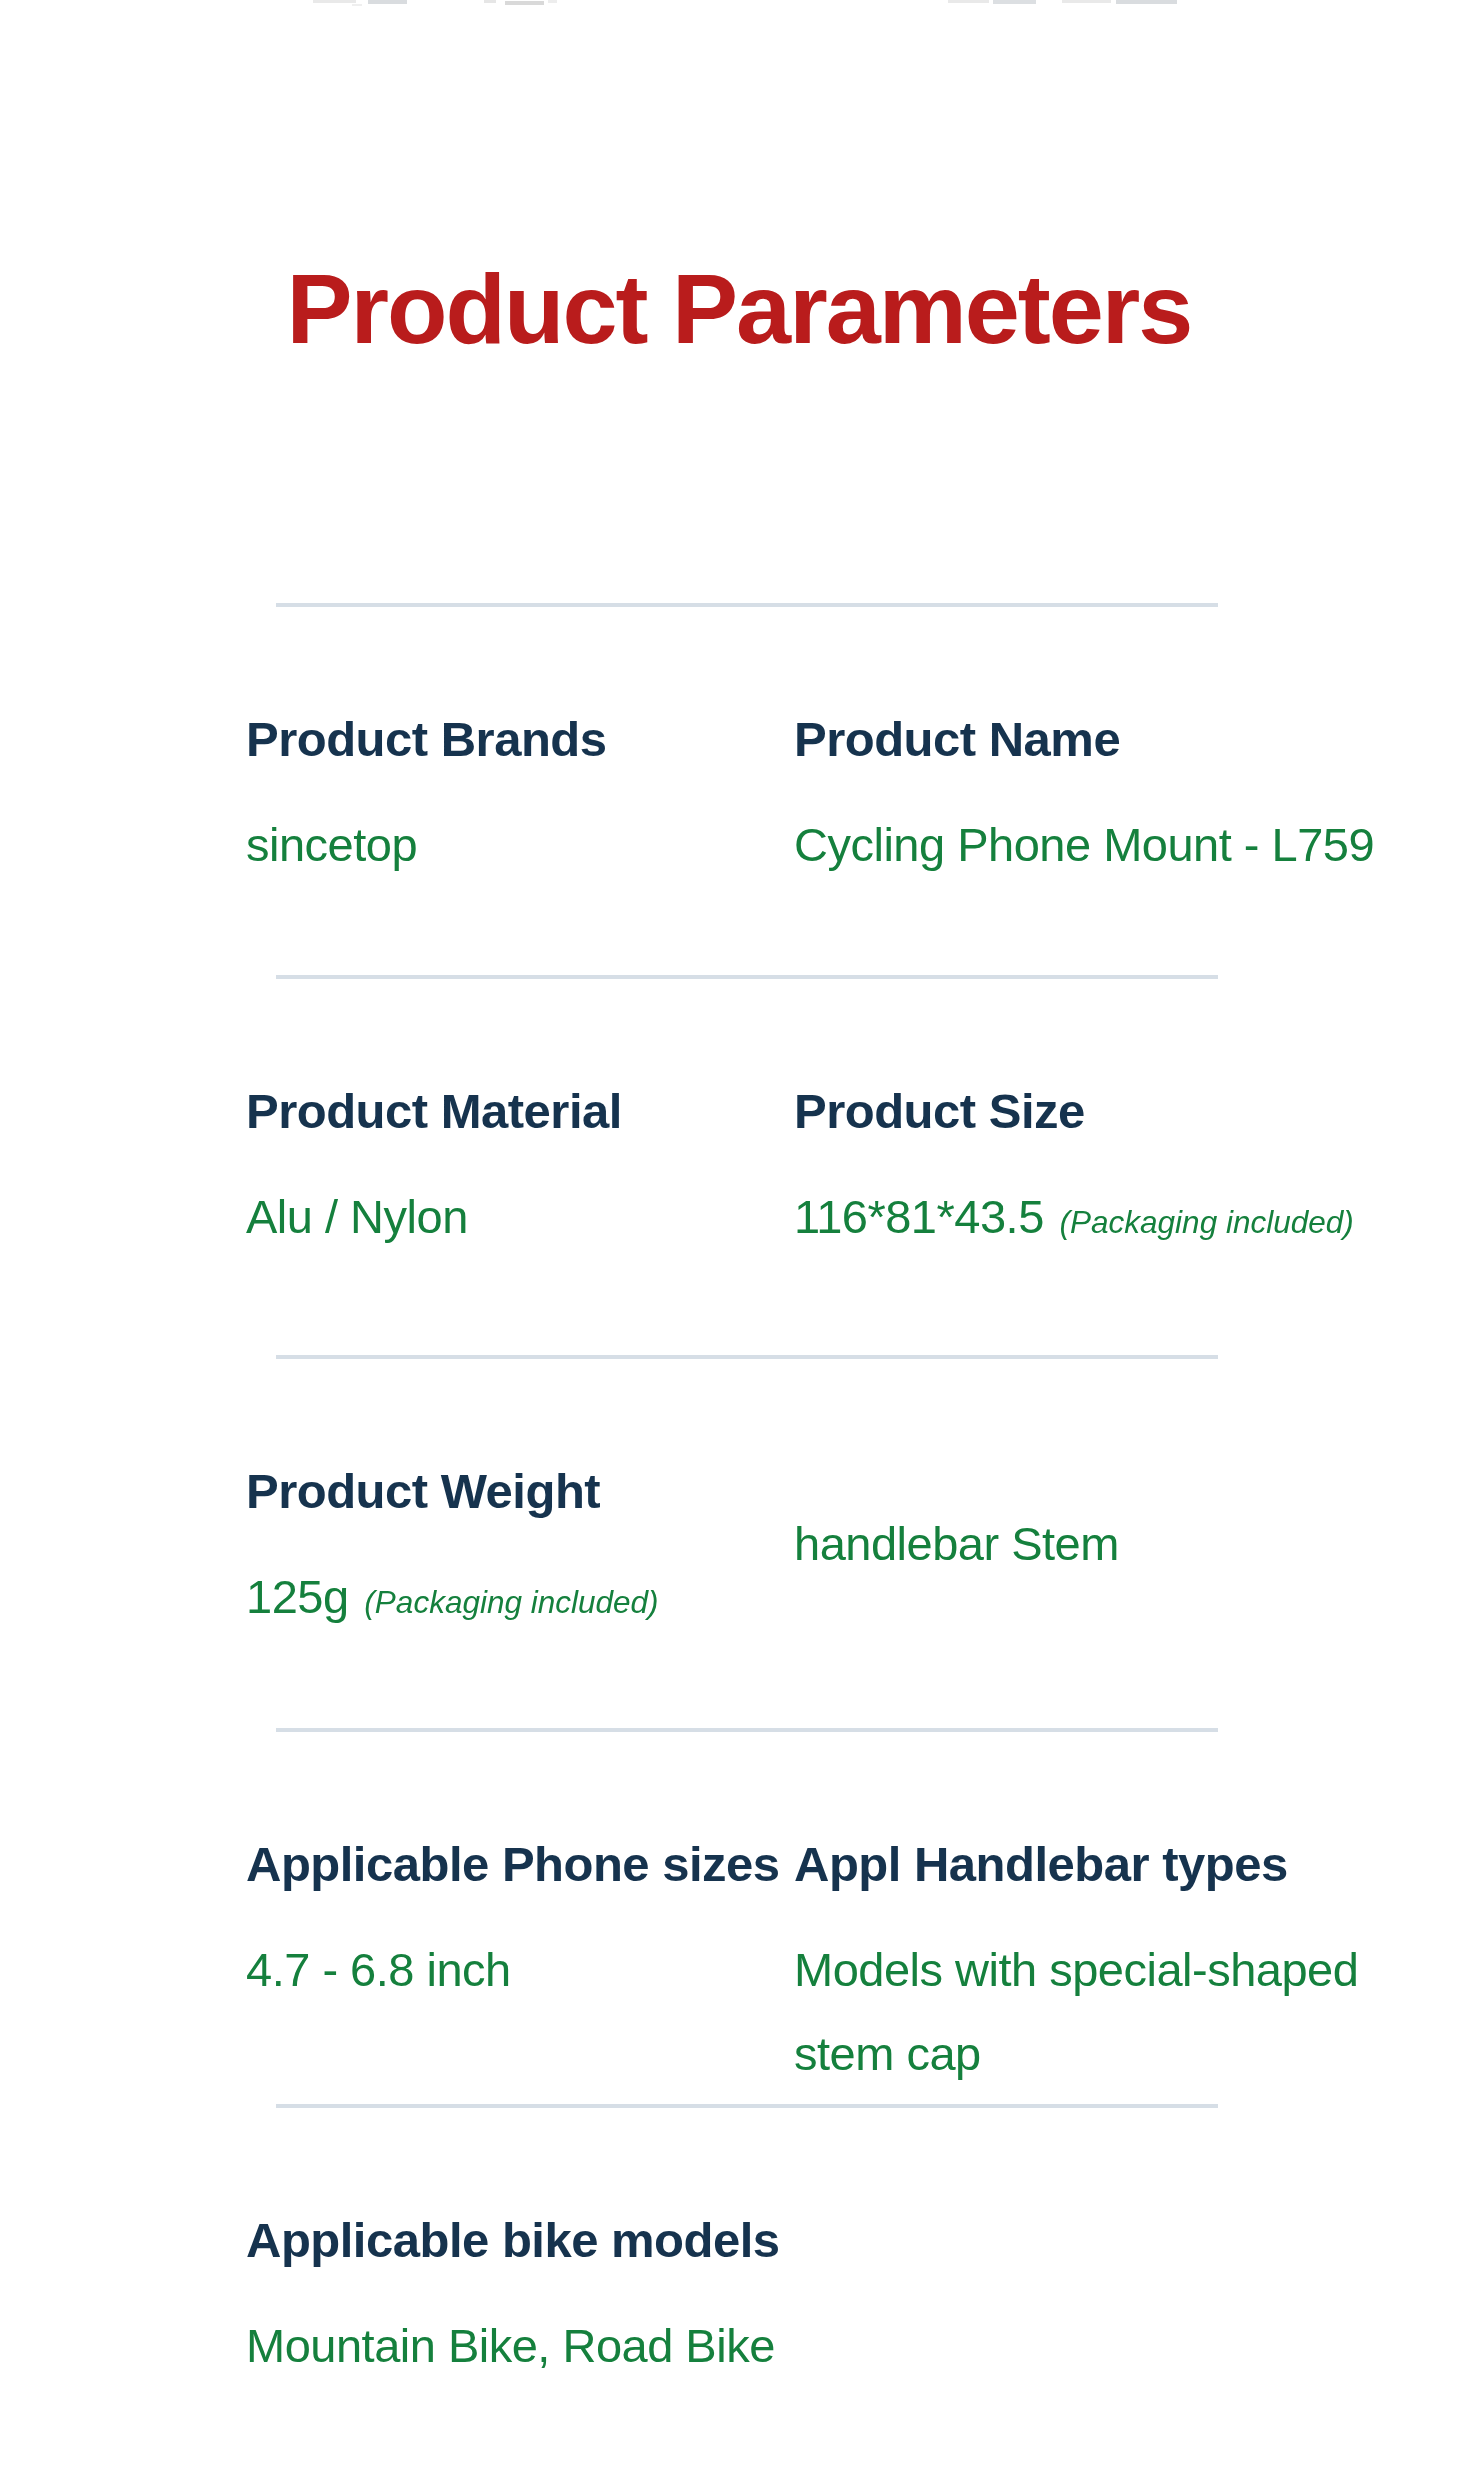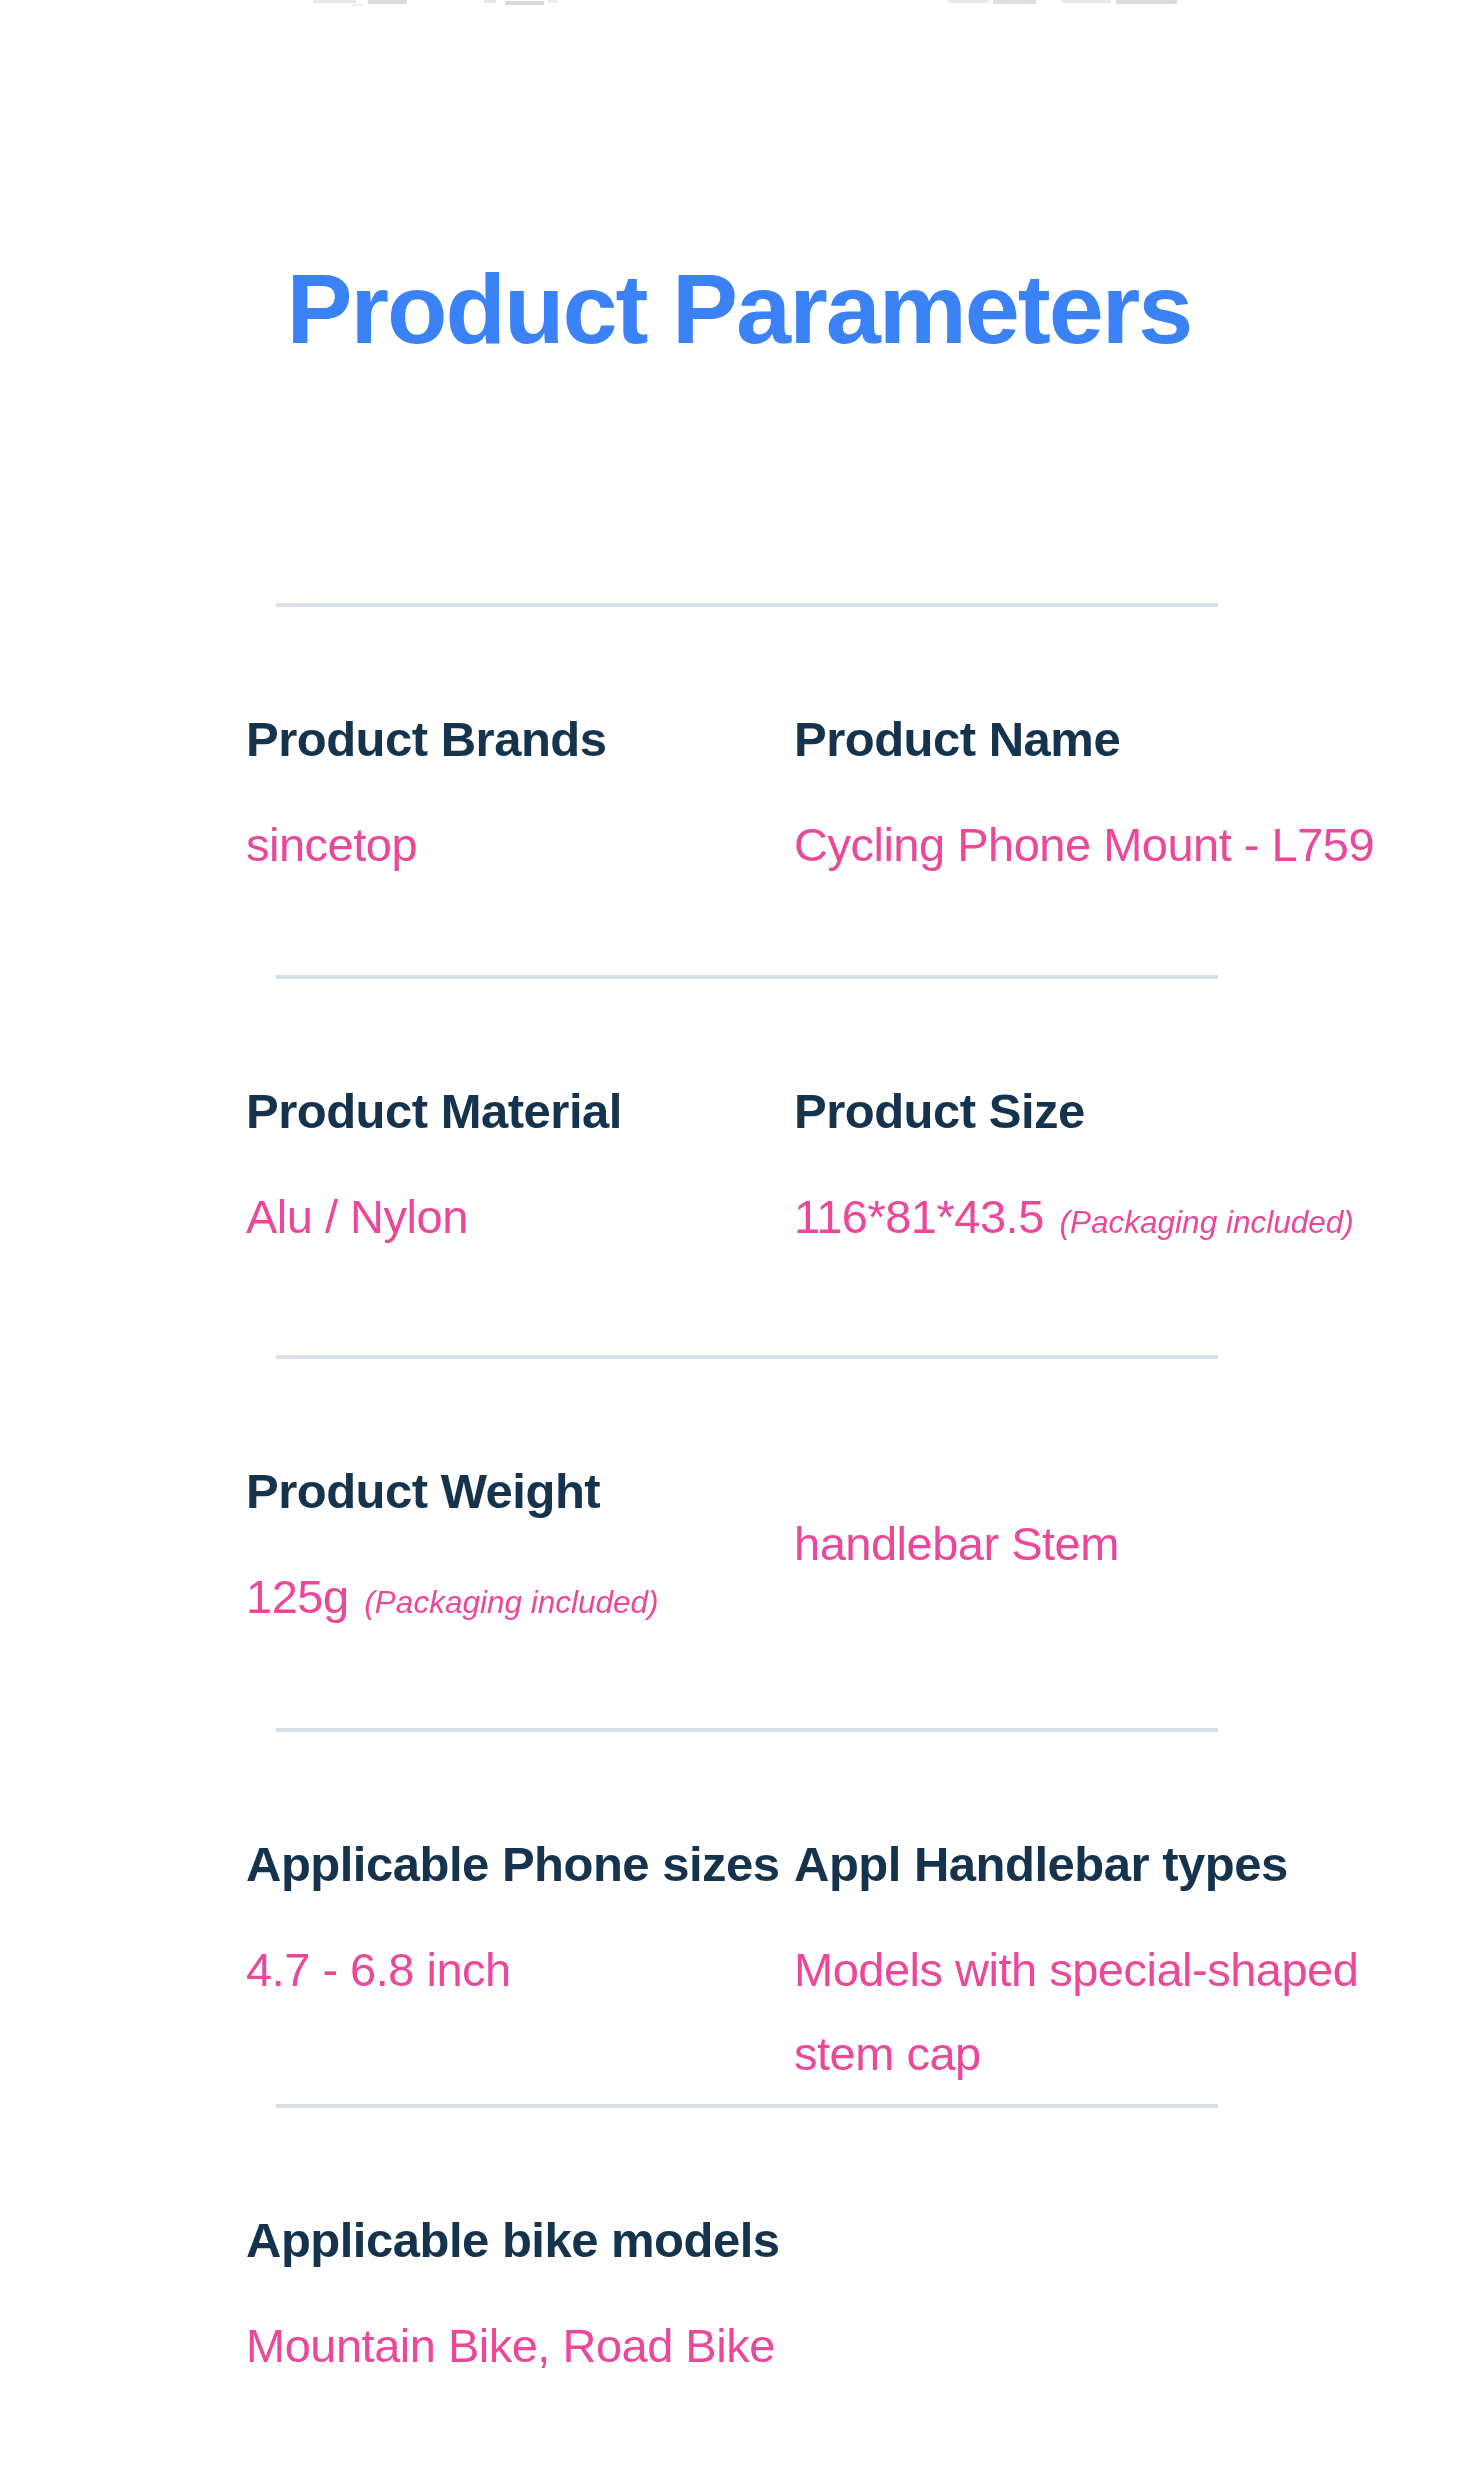--- a/index.html
+++ b/index.html
@@ -20,21 +20,21 @@
     position: absolute;
     top: 259px;
     left: 0;
     width: 100%;
     margin: 0;
     text-align: center;
     font-size: 99px;
     font-weight: 700;
     letter-spacing: -2px;
     line-height: 1.0;
-    color: #3b82f6;
+    color: #b91c1c;
     white-space: nowrap;
   }
 
   .section { position: absolute; left: 0; width: 1478px; }
   .rule {
     position: absolute;
     left: 276px;
     top: 0;
     width: 942px;
     height: 3.9px;
@@ -52,21 +52,21 @@
     letter-spacing: -0.5px;
     color: #16334e;
     white-space: nowrap;
   }
   .param-value {
     margin-top: 37px;
     font-size: 47px;
     font-weight: 400;
     line-height: 84px;
     letter-spacing: -0.5px;
-    color: #ec4899;
+    color: #15803d;
     white-space: pre-line;
   }
   .param-note {
     font-size: 31.5px;
     font-weight: 400;
     letter-spacing: 0;
     margin-left: 15.8px;
     white-space: nowrap;
     font-style: italic;
   }

